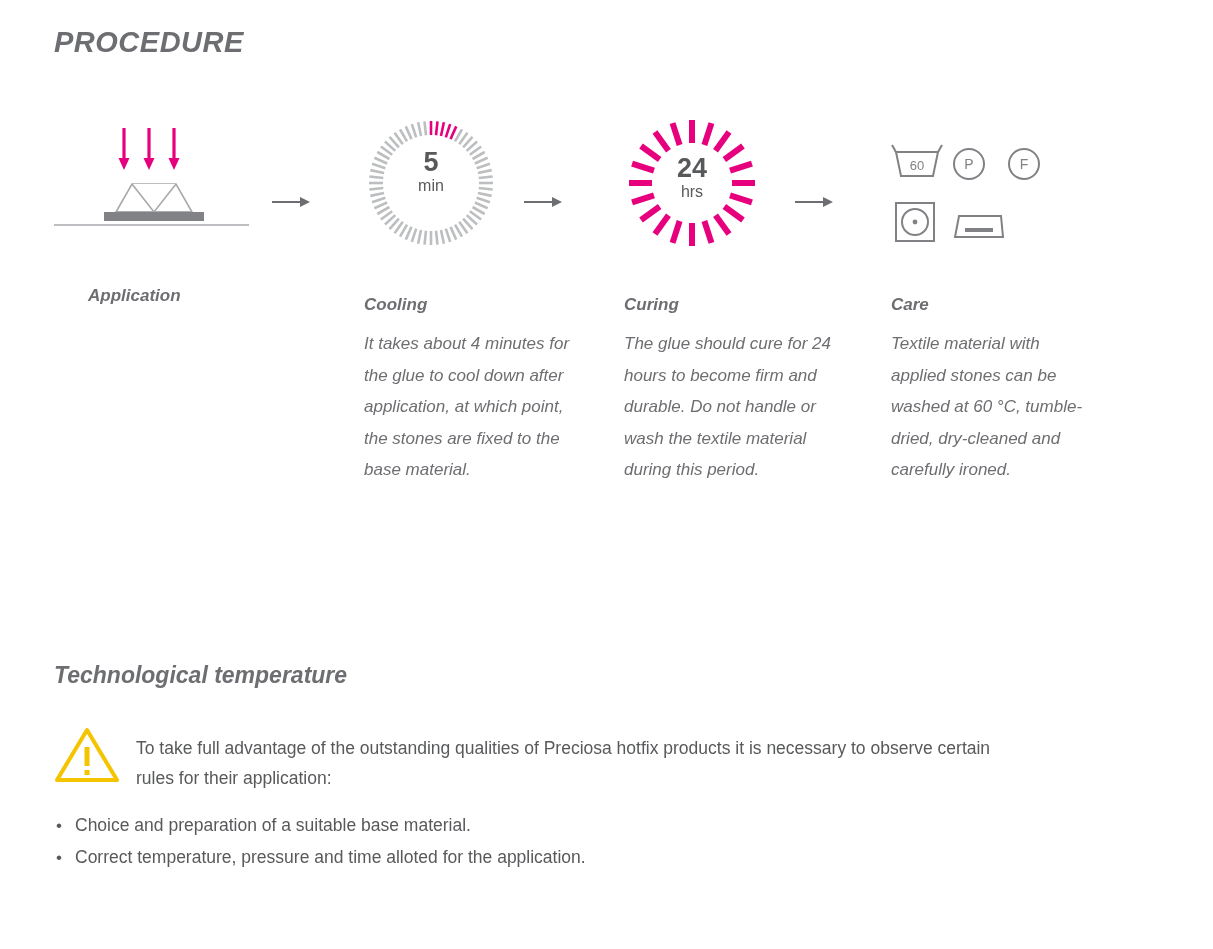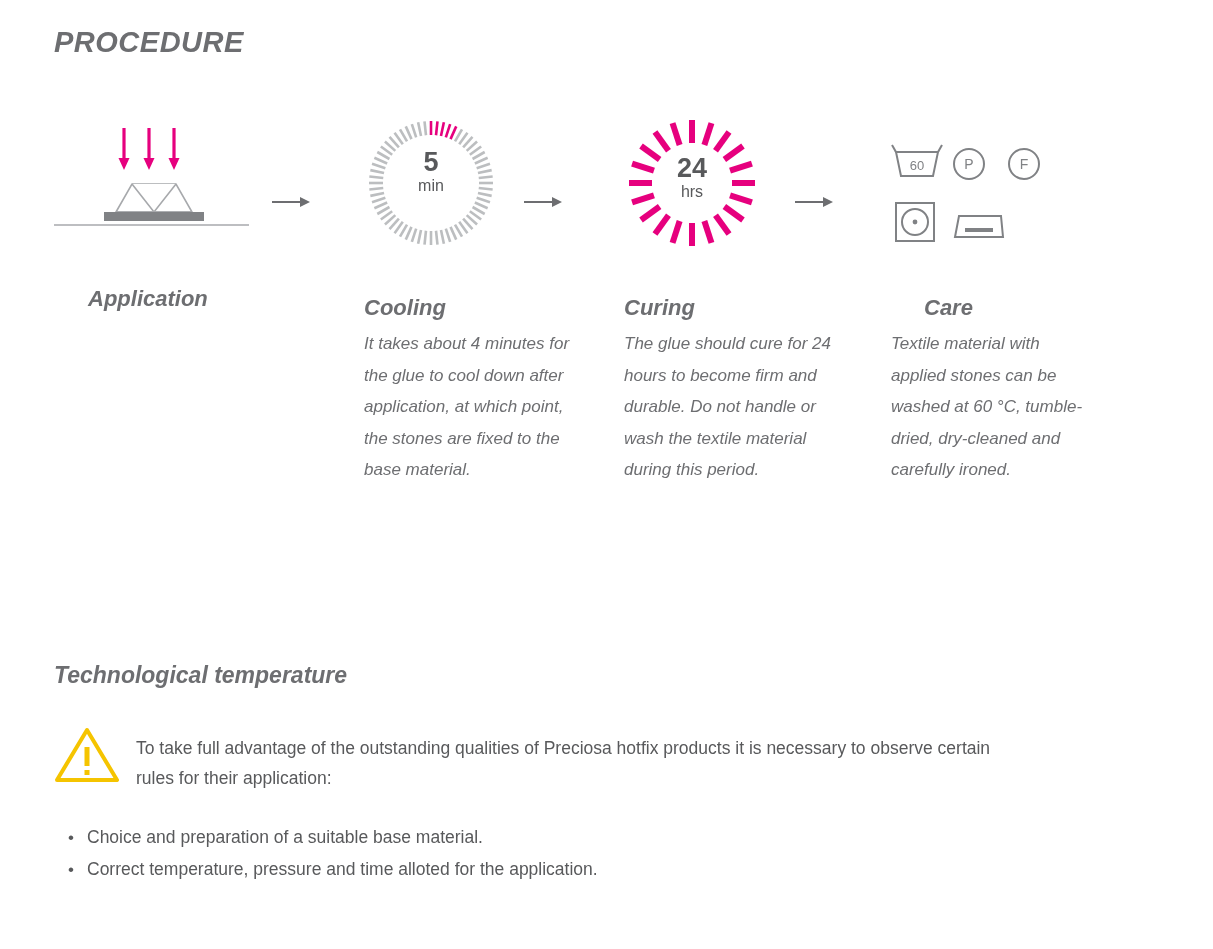--- a/index.html
+++ b/index.html
@@ -50,21 +50,21 @@
     top: 100px;
     width: 1213px;
     height: 470px;
   }
 
   .step {
     position: absolute;
     top: 0;
   }
   .step-title {
-    font-size: 22px;
+    font-size: 17px;
     font-weight: bold;
     font-style: italic;
     color: #6d6e71;
   }
   .step-body {
     font-size: 17px;
     font-style: italic;
     color: #6d6e71;
     line-height: 31.5px;
     margin-top: 16px;
@@ -99,21 +99,21 @@
   #step-cooling .step-title { position: absolute; left: 0; top: 195px; }
   #step-cooling .step-body { position: absolute; left: 0; top: 228px; width: 215px; margin-top: 0; }
 
   
   #step-curing { left: 624px; width: 240px; }
   #step-curing .step-title { position: absolute; left: 0; top: 195px; }
   #step-curing .step-body { position: absolute; left: 0; top: 228px; width: 230px; margin-top: 0; }
 
   
   #step-care { left: 891px; width: 240px; }
-  #step-care .step-title { position: absolute; left: 0; top: 195px; margin-left: 33px; }
+  #step-care .step-title { position: absolute; left: 0; top: 195px; }
   #step-care .step-body { position: absolute; left: 0; top: 228px; width: 205px; margin-top: 0; }
 
   .dial {
     position: absolute;
     left: 0;
     top: 18px;
     width: 130px;
     height: 130px;
   }
   .dial-center {
@@ -172,21 +172,21 @@
     color: #58595b;
     margin-top: 17px;
   }
 
   .bullets {
     position: absolute;
     left: 54px;
     top: 810px;
     width: 1000px;
     list-style: none;
-    margin: 12px;
+    margin: 0;
     padding: 0;
   }
   .bullets li {
     position: relative;
     padding-left: 21px;
     font-size: 17.5px;
     line-height: 31.5px;
     color: #58595b;
   }
   .bullets li::before {

